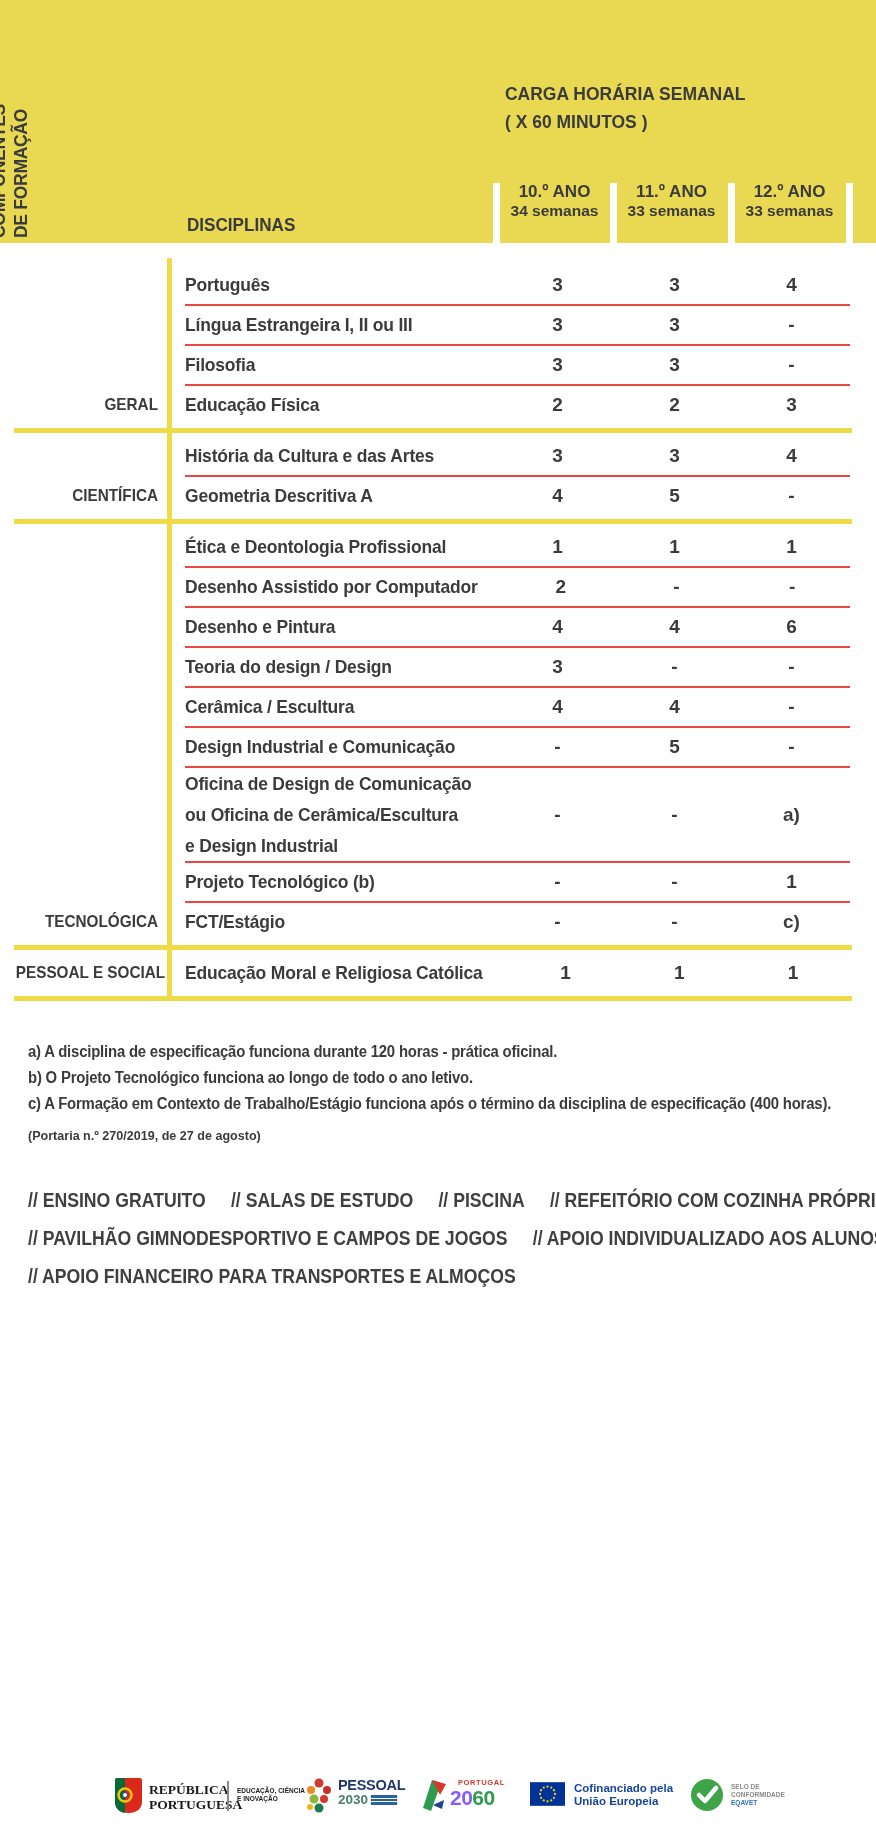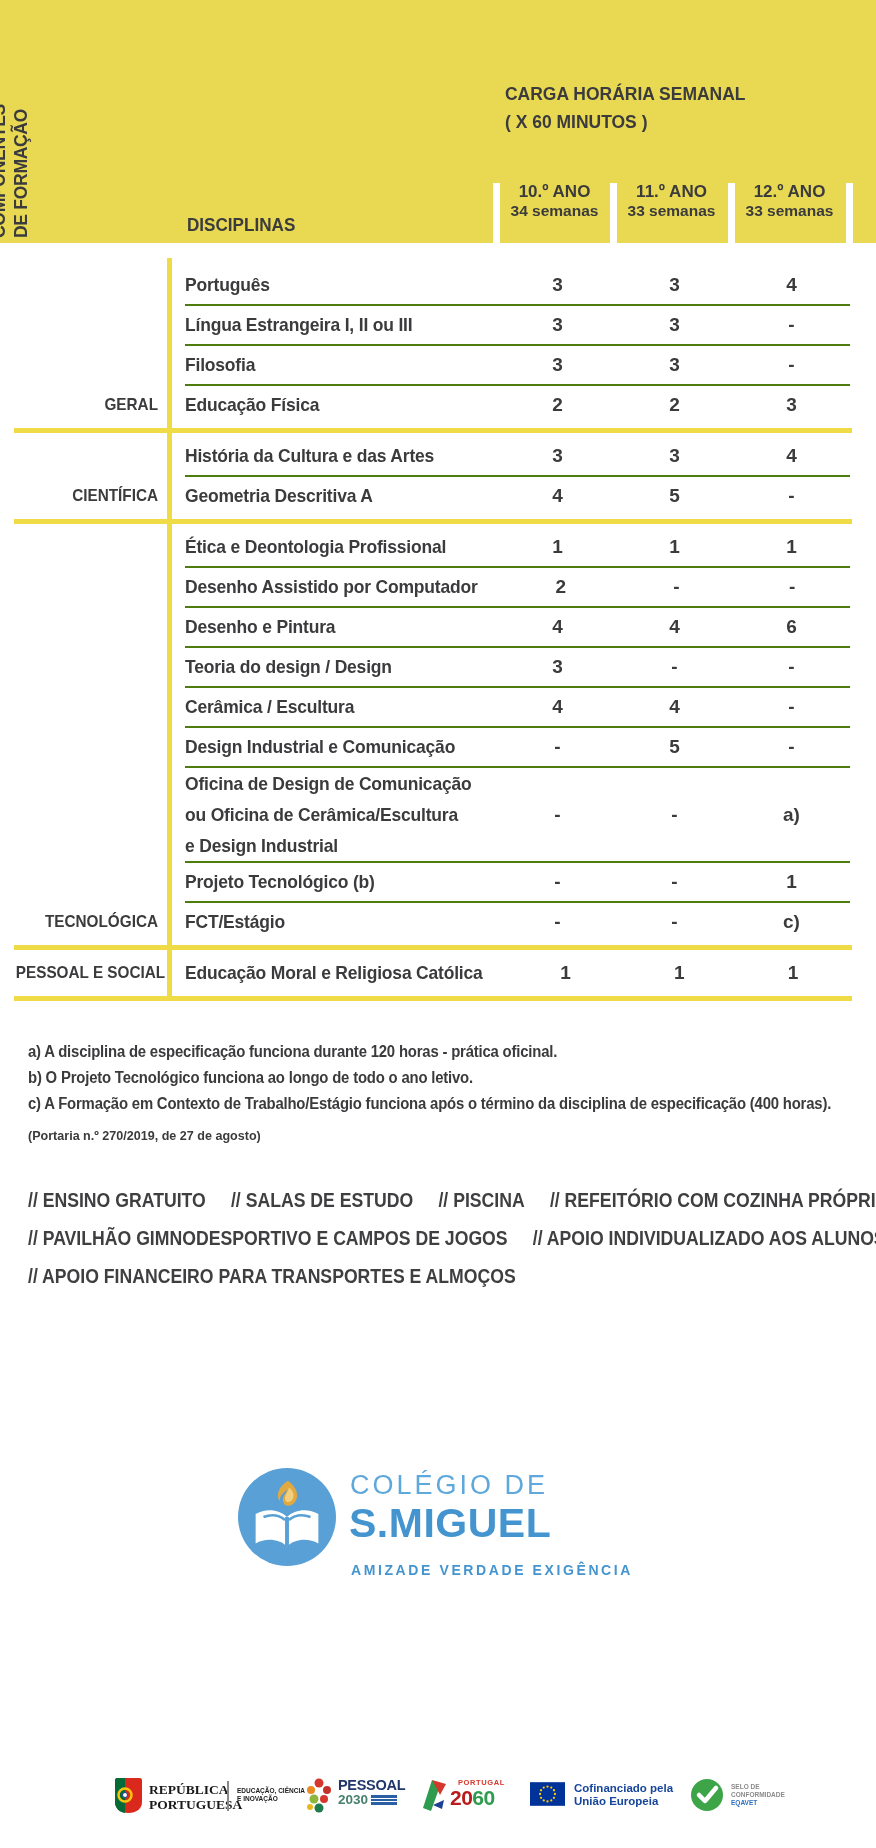--- a/index.html
+++ b/index.html
@@ -23,21 +23,21 @@
   .vsep.s1{left:493px;} .vsep.s2{left:610px;} .vsep.s3{left:728px;} .vsep.s4{left:846px;}
 
   
   .tbody{position:absolute;top:243px;left:0;width:876px;}
   .group{position:relative;}
   .group:first-child{margin-top:23px;}
   .vline{position:absolute;left:167px;top:-8px;bottom:-4px;width:5px;background:#eedb45;}
   .glabel{position:absolute;left:0;bottom:9px;width:158px;text-align:right;
           font-weight:bold;font-size:17px;transform:scaleX(0.9);transform-origin:100% 50%;white-space:nowrap;}
   .grow{display:flex;align-items:center;margin-left:185px;margin-right:26px;min-height:38px;}
-  .grow + .grow{border-top:2px solid #4d7c0f;}
+  .grow + .grow{border-top:2px solid #ef4444;}
   .rname{flex:1;font-weight:bold;font-size:19px;letter-spacing:-0.2px;
          transform:scaleX(0.92);transform-origin:0 50%;white-space:nowrap;}
   .rname div{line-height:31px;}
   .rval{width:117px;text-align:center;font-weight:bold;font-size:19px;}
   .thick{height:5px;background:#eedb45;margin:4px 24px 4px 14px;}
 
   
   .fnotes{position:absolute;top:1042px;left:28px;width:848px;}
   .fnote{font-weight:bold;font-size:16px;line-height:20px;margin-bottom:6px;letter-spacing:-0.2px;
          transform:scaleX(0.93);transform-origin:0 50%;white-space:nowrap;}
@@ -70,21 +70,21 @@
   .pessoas{position:absolute;left:303px;top:3px;display:flex;align-items:flex-start;}
   .pessoas .ptxt{margin-left:6px;}
   .pessoas .pname{font-size:14.5px;font-weight:bold;color:#21376b;letter-spacing:-0.3px;line-height:15px;}
   .pessoas .prow{display:flex;align-items:center;gap:3px;}
   .pessoas .pyear{font-size:13.5px;font-weight:bold;color:#47806c;line-height:14px;}
   .pbars div{width:26px;height:2.5px;background:#2b5fa3;margin:1px 0;}
   .pt2030{position:absolute;left:418px;top:3px;display:flex;align-items:flex-start;}
   .pt2030 .ptxt{margin-left:3px;}
   .pt2030 .pn{font-size:7.5px;font-weight:bold;color:#d5372c;letter-spacing:0.6px;line-height:9px;padding-left:8px;}
   .pt2030 .py{font-size:21px;font-weight:bold;line-height:21px;letter-spacing:-0.5px;}
-  .pt2030 .py .red{color:#b91c1c;} .pt2030 .py .grn{color:#2e9b4e;}
+  .pt2030 .py .red{color:#8b5cf6;} .pt2030 .py .grn{color:#2e9b4e;}
   .eu{position:absolute;left:527px;top:7px;display:flex;align-items:flex-start;justify-content:flex-end;}
   .eu .etxt{margin-left:9px;font-size:11.5px;font-weight:bold;color:#15459c;line-height:13px;}
   .eqavet{position:absolute;left:687px;top:3px;display:flex;align-items:flex-start;}
   .eqavet .qtxt{margin-left:7px;margin-top:5px;font-size:6.5px;font-weight:bold;color:#8a8a8a;line-height:8px;}
   .eqavet .qtxt .q3{color:#2f6fc0;}
 </style>
 </head>
 <body>
 
 <div class="page">
@@ -256,33 +256,20 @@
       </div>
       <div class="fline">
         <span>// PAVILHÃO GIMNODESPORTIVO E CAMPOS DE JOGOS</span>
         <span>// APOIO INDIVIDUALIZADO AOS ALUNOS</span>
       </div>
       <div class="fline">
         <span>// APOIO FINANCEIRO PARA TRANSPORTES E ALMOÇOS</span>
       </div>
     </div>
 
-  <div class="logo">
-    <svg class="lcircle" viewBox="0 0 100 100">
-      <circle cx="50" cy="50" r="50" fill="#58a0d6"></circle>
-      <path d="M51 13 C60 20 63 28 58 35 C54 40 47 40 46 34 C45 29 49 27 50 22 C46 26 42 28 43 34 C38 29 41 19 51 13 Z" fill="#e2a940"></path>
-      <path d="M52 20 C57 24 58 29 55 33 C52 36 48 35 48 31 C48 27 51 25 52 20 Z" fill="#f3cf7f"></path>
-      <path d="M18 47 C28 41 42 42 50 50 C58 42 72 41 82 47 L82 77 C72 71 58 72 50 80 C42 72 28 71 18 77 Z" fill="#ffffff"></path>
-      <path d="M50 50 L50 80" stroke="#58a0d6" stroke-width="4" fill="none"></path>
-      <path d="M26 50 C34 47 42 48 48 53 M74 50 C66 47 58 48 52 53" stroke="#58a0d6" stroke-width="2.5" fill="none"></path>
-    </svg>
-    <div class="ltop">COLÉGIO DE</div>
-    <div class="lmain">S.MIGUEL</div>
-    <div class="lmotto">AMIZADE  VERDADE  EXIGÊNCIA</div>
-  </div>
 
 
   <div class="flogos">
     <svg class="rp-flag" width="27" height="35" viewBox="0 0 27 35">
       <path d="M2 0 H25 C26 0 27 1 27 2 V24 C27 31 21 35 13.5 35 C6 35 0 31 0 24 V2 C0 1 1 0 2 0 Z" fill="#da291c"></path>
       <path d="M2 0 H10 V35 C4 34 0 30 0 24 V2 C0 1 1 0 2 0 Z" fill="#046a38"></path>
       <circle cx="10" cy="17" r="6.5" fill="none" stroke="#f6c60e" stroke-width="2.5"></circle>
       <circle cx="10" cy="17" r="2.5" fill="#ffffff" stroke="#1d3f94" stroke-width="1"></circle>
     </svg>
     <div class="rp-text">

